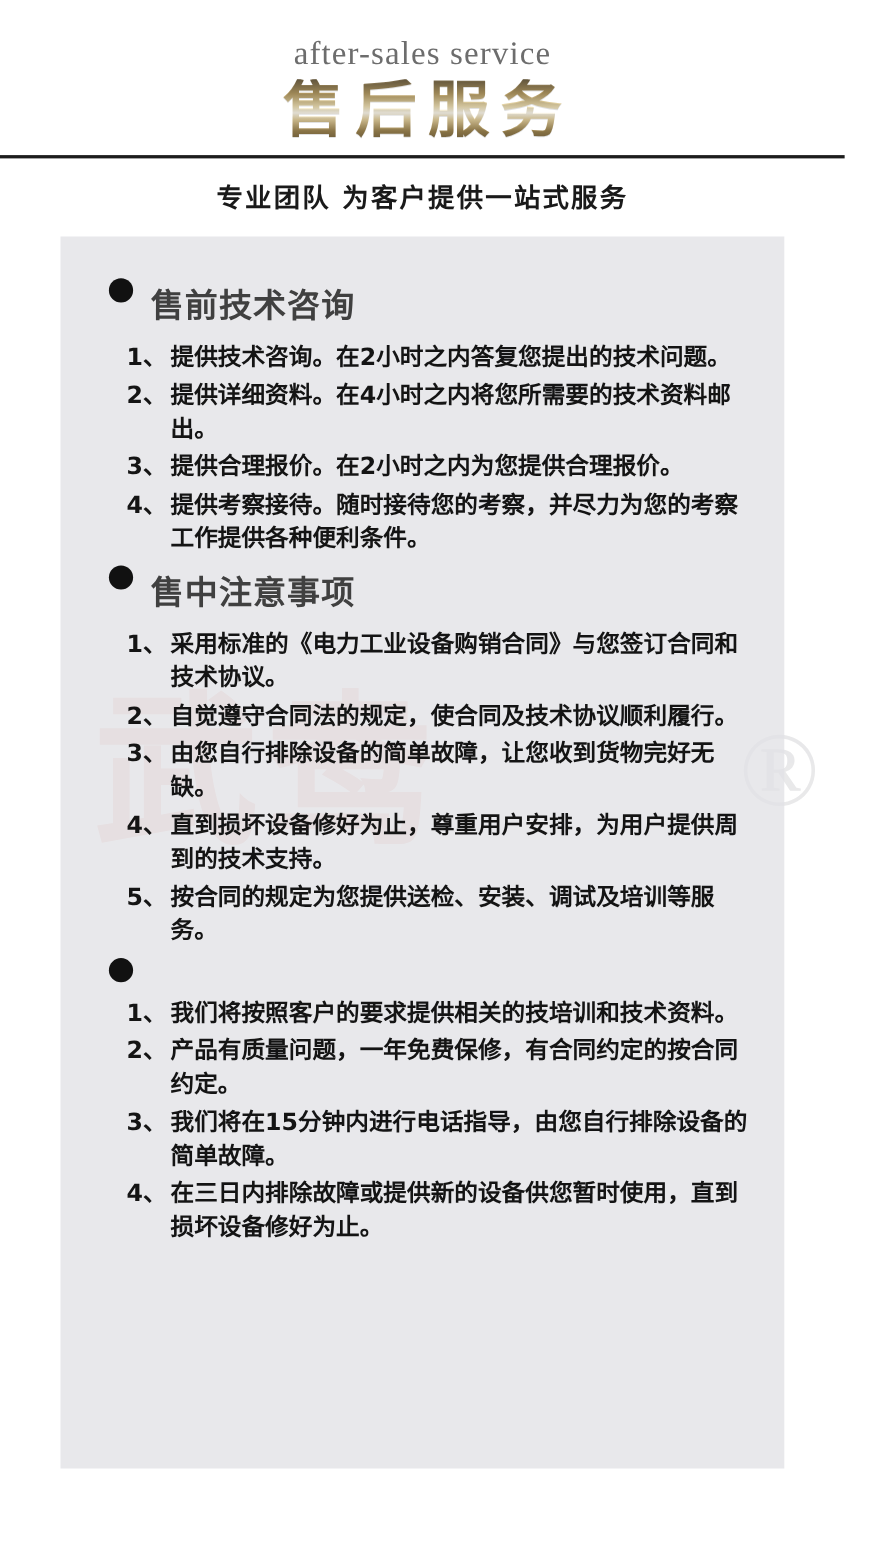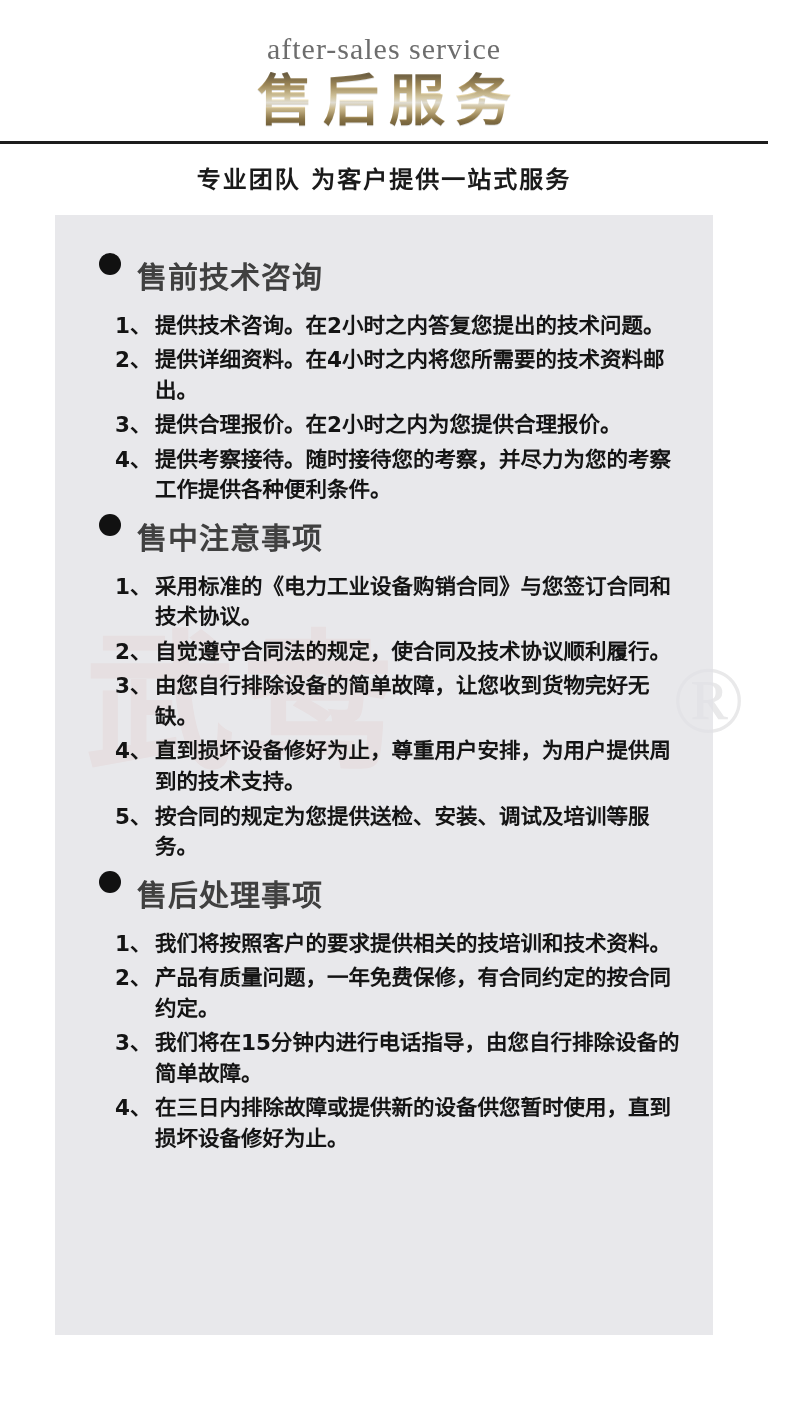--- a/index.html
+++ b/index.html
@@ -239,21 +239,20 @@
         <li>
           <span class="num">5、</span>
           <span class="txt">按合同的规定为您提供送检、安装、调试及培训等服务。</span>
         </li>
       </ol>
     </div>
 
     <div class="section">
       <div class="section-title">
         <span class="bullet-dot"></span>
-        <span>售后处理事项</span>
       </div>
       <ol class="items">
         <li>
           <span class="num">1、</span>
           <span class="txt">我们将按照客户的要求提供相关的技培训和技术资料。</span>
         </li>
         <li>
           <span class="num">2、</span>
           <span class="txt">产品有质量问题，一年免费保修，有合同约定的按合同约定。</span>
         </li>

